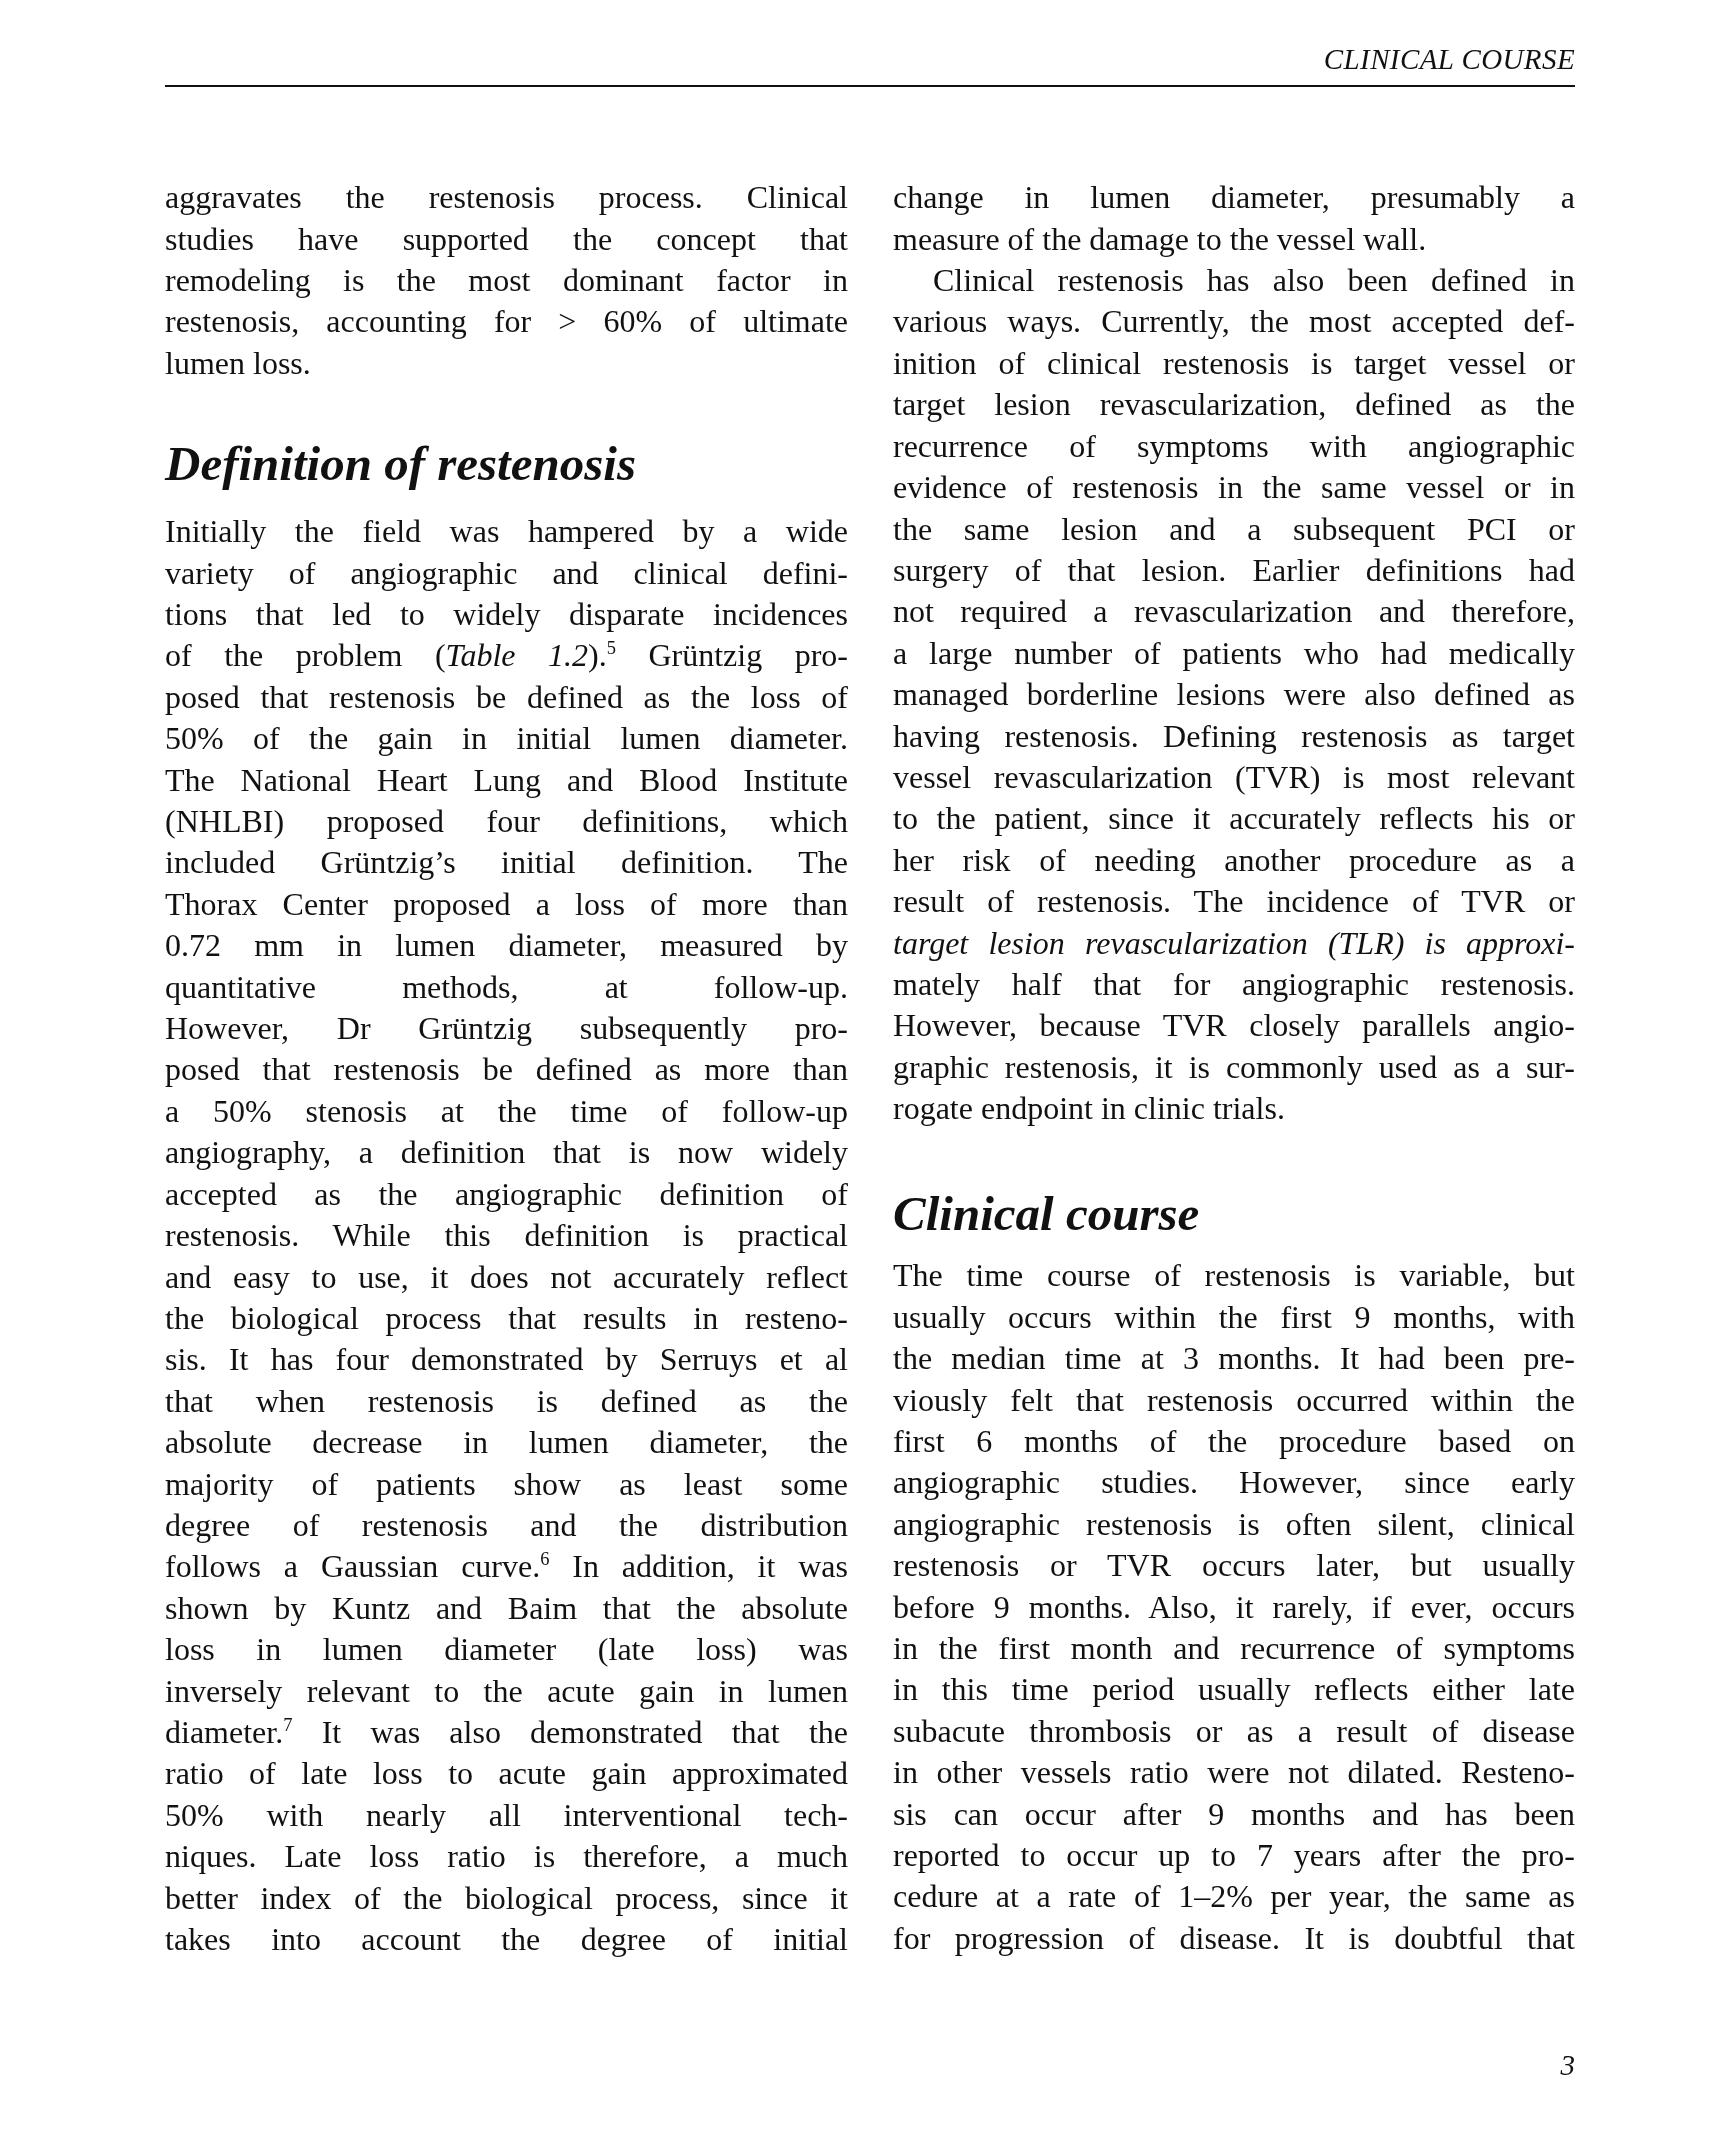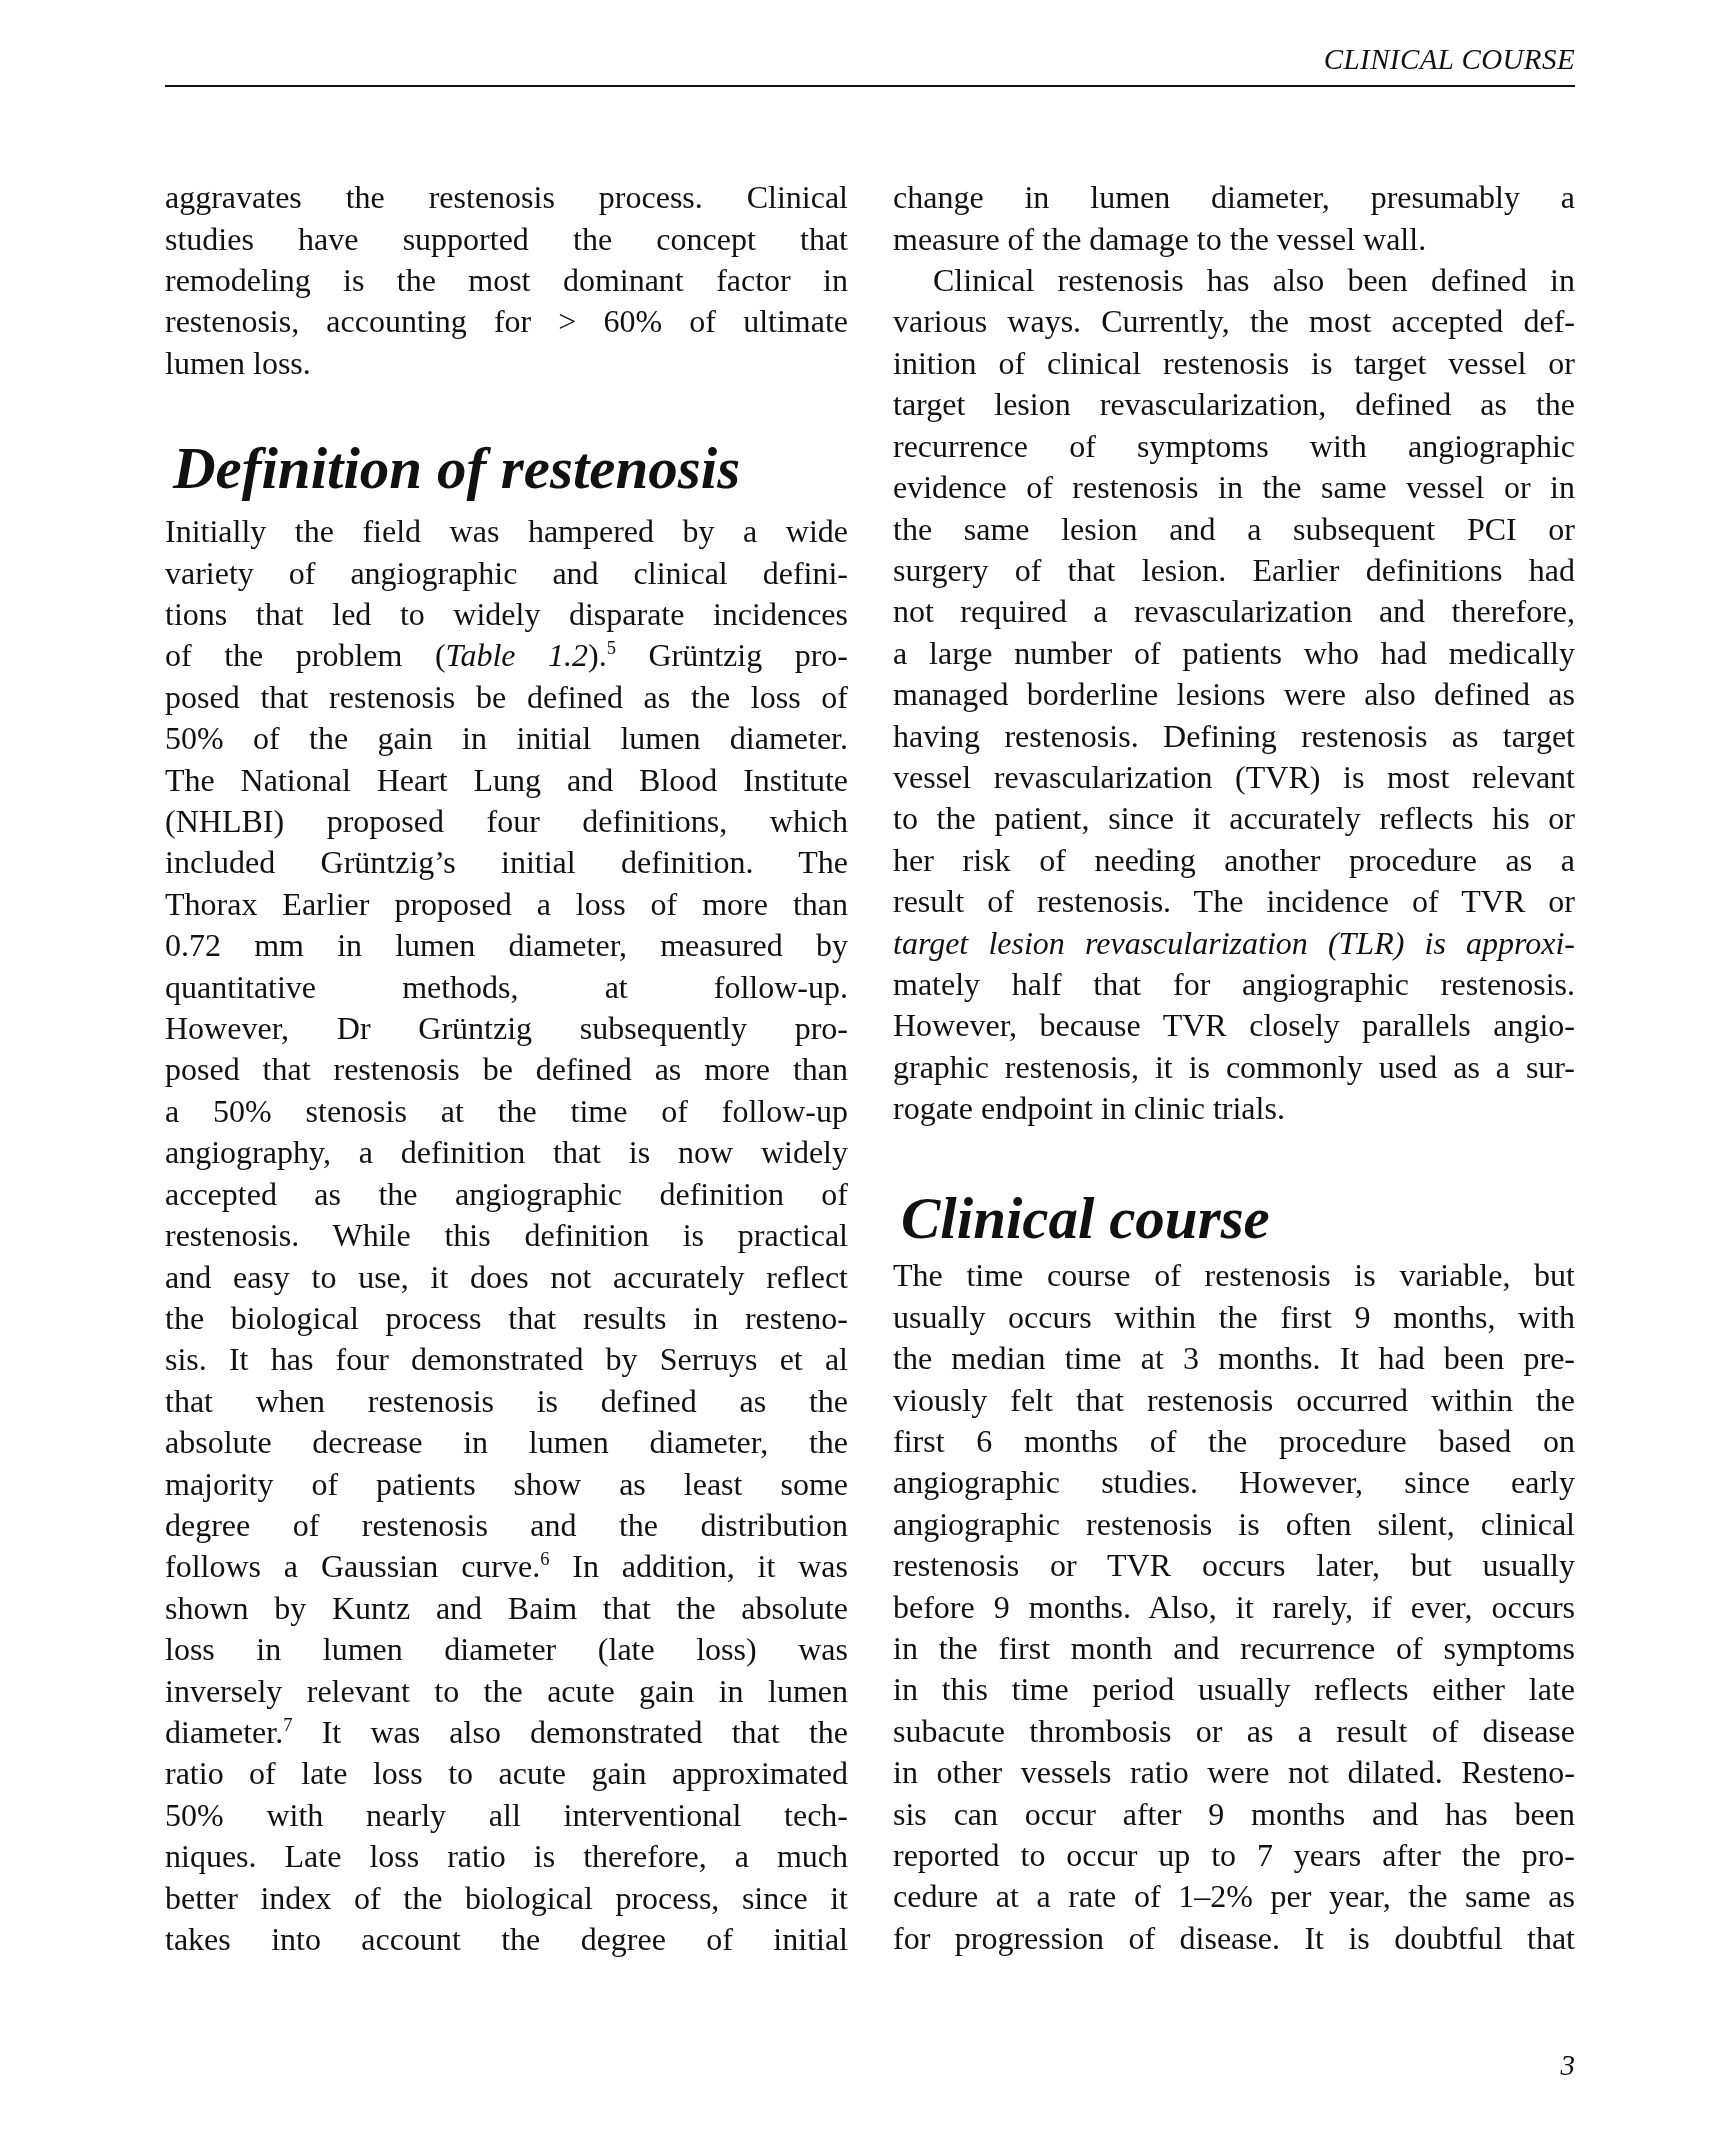--- a/index.html
+++ b/index.html
@@ -8,22 +8,22 @@
   .running-head { position: absolute; right: 160px; top: 45px; font-style: italic;
                   font-size: 29px; letter-spacing: 0.4px; line-height: 1; }
   .rule { position: absolute; left: 165px; top: 85px; width: 1410px; height: 2.3px; background: #111; }
   .col { position: absolute; }
   .col.left { left: 165px; width: 683px; }
   .col.right { left: 893px; width: 682px; }
   .line { position: absolute; left: 0; width: 100%; font-size: 32px; line-height: 1;
           white-space: nowrap; text-align: justify; text-align-last: justify; }
   .line.last { text-align-last: left; }
   .line.indent { text-indent: 40px; }
-  .heading { position: absolute; left: 8px; font-style: italic; font-weight: bold;
-             font-size: 59px; line-height: 1; white-space: nowrap; }
+  .heading { position: absolute; left: 0; font-style: italic; font-weight: bold;
+             font-size: 49px; line-height: 1; white-space: nowrap; }
   .page-number { position: absolute; right: 160px; top: 2051px; font-style: italic; font-size: 29px; line-height: 1; }
   sup { font-size: 18.5px; line-height: 0; vertical-align: 12.3px; }
   i { font-style: italic; }
 </style>
 </head>
 <body>
 
 <div class="running-head">CLINICAL COURSE</div>
 <div class="rule"></div>
 
@@ -36,21 +36,21 @@
     <div class="line last" style="top: 347px;">lumen loss.</div>
     <div class="line" style="top: 515px;">Initially the field was hampered by a wide</div>
     <div class="line" style="top: 557px;">variety of angiographic and clinical defini-</div>
     <div class="line" style="top: 598px;">tions that led to widely disparate incidences</div>
     <div class="line" style="top: 639px;">of the problem (<i>Table 1.2</i>).<sup>5</sup> Grüntzig pro-</div>
     <div class="line" style="top: 681px;">posed that restenosis be defined as the loss of</div>
     <div class="line" style="top: 722px;">50% of the gain in initial lumen diameter.</div>
     <div class="line" style="top: 764px;">The National Heart Lung and Blood Institute</div>
     <div class="line" style="top: 805px;">(NHLBI) proposed four definitions, which</div>
     <div class="line" style="top: 846px;">included Grüntzig’s initial definition. The</div>
-    <div class="line" style="top: 888px;">Thorax Earlier proposed a loss of more than</div>
+    <div class="line" style="top: 888px;">Thorax Center proposed a loss of more than</div>
     <div class="line" style="top: 929px;">0.72 mm in lumen diameter, measured by</div>
     <div class="line" style="top: 971px;">quantitative methods, at follow-up.</div>
     <div class="line" style="top: 1012px;">However, Dr Grüntzig subsequently pro-</div>
     <div class="line" style="top: 1053px;">posed that restenosis be defined as more than</div>
     <div class="line" style="top: 1095px;">a 50% stenosis at the time of follow-up</div>
     <div class="line" style="top: 1136px;">angiography, a definition that is now widely</div>
     <div class="line" style="top: 1178px;">accepted as the angiographic definition of</div>
     <div class="line" style="top: 1219px;">restenosis. While this definition is practical</div>
     <div class="line" style="top: 1261px;">and easy to use, it does not accurately reflect</div>
     <div class="line" style="top: 1302px;">the biological process that results in resteno-</div>

